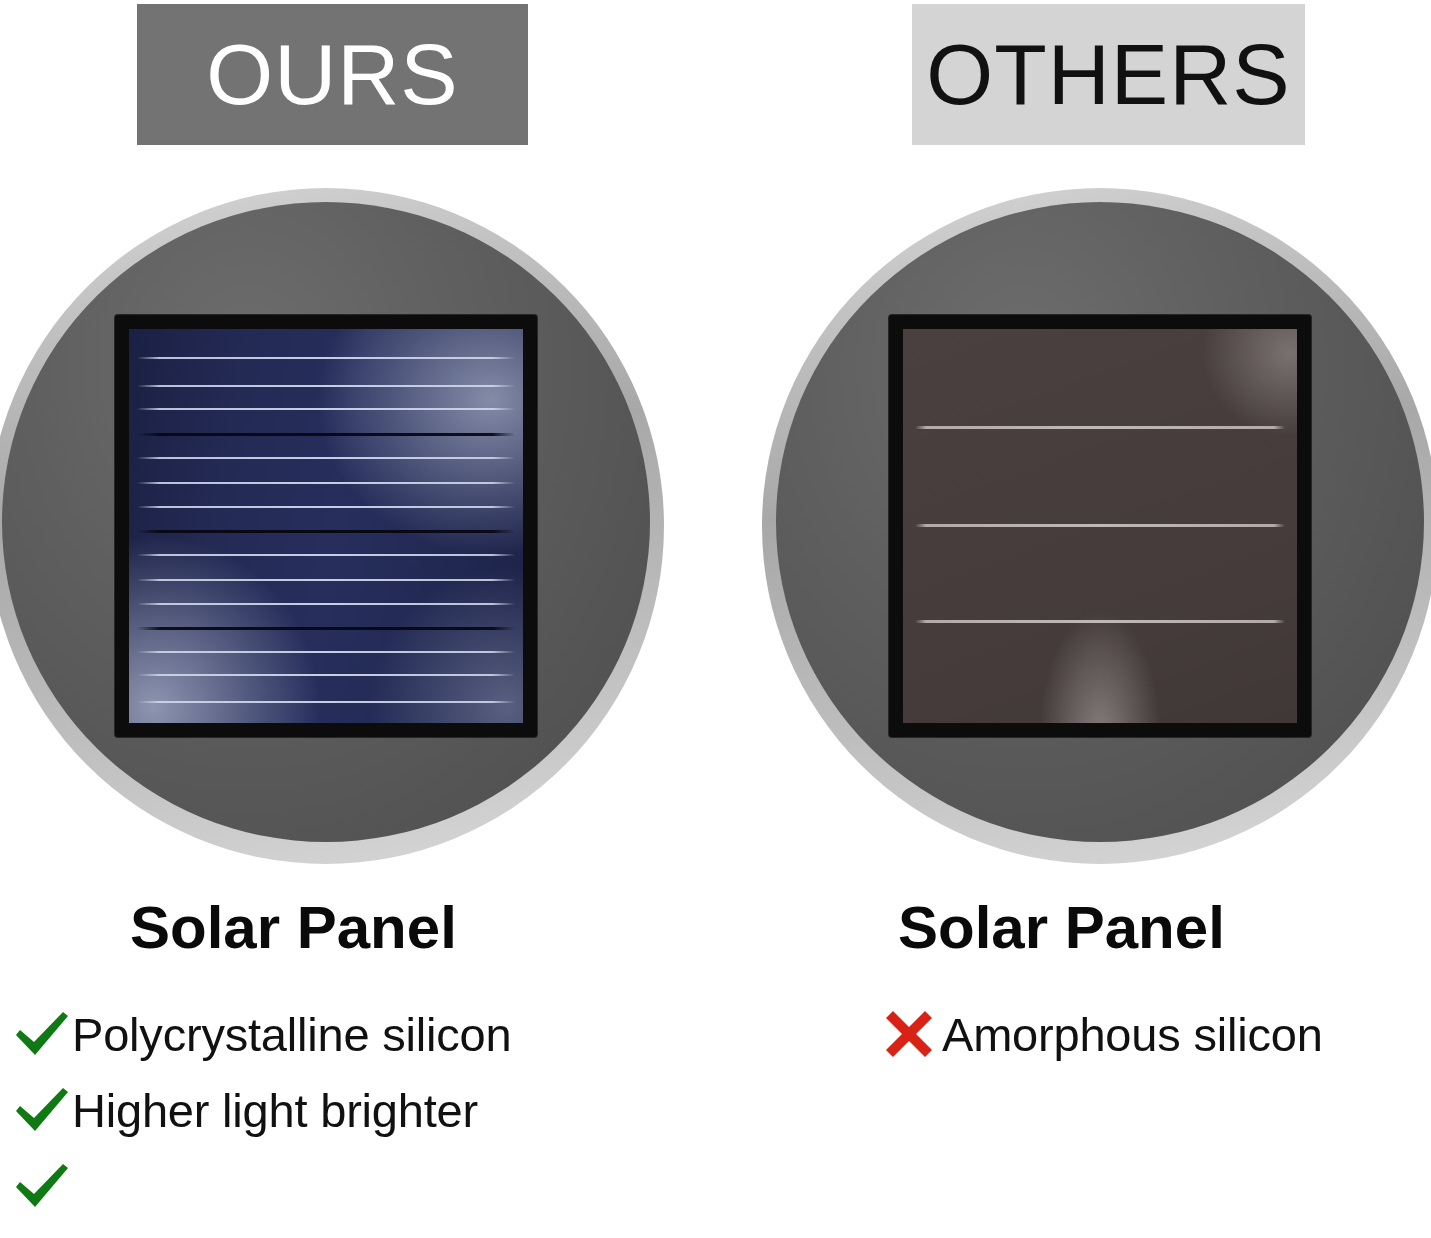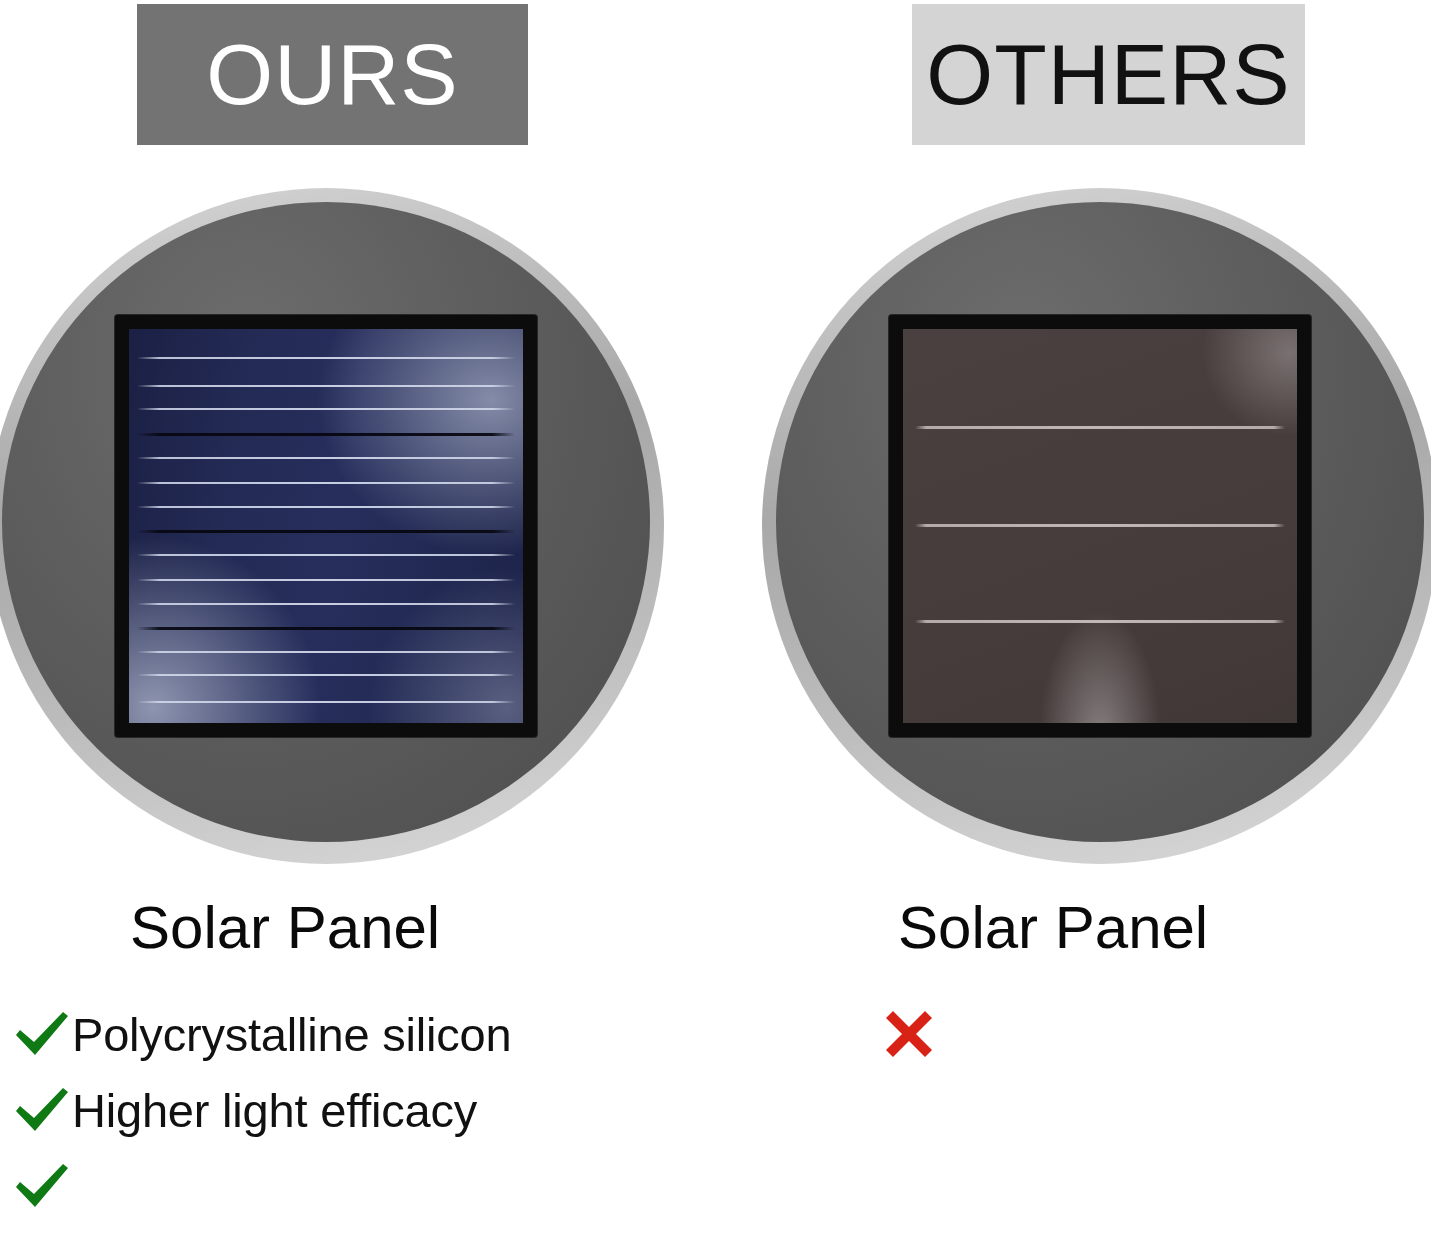--- a/index.html
+++ b/index.html
@@ -152,21 +152,21 @@
         rgba(186,176,176,0.95) 3%,
         rgba(192,183,183,1) 50%,
         rgba(186,176,176,0.95) 97%,
         rgba(255,255,255,0.0) 100%);
   }
 
   
   .caption {
     position: absolute;
     font-size: 60px;
-    font-weight: normal;
+    font-weight: bold;
     color: #0a0a0a;
     white-space: nowrap;
   }
   .caption-left  { left: 130px; top: 893px; }
   .caption-right { left: 898px; top: 893px; }
 
   
   .bullets {
     position: absolute;
     display: flex;
@@ -255,36 +255,37 @@
     </span>
     <span class="bullet-text">Polycrystalline silicon</span>
   </div>
 
   <div class="bullet-row">
     <span class="mark">
       <svg width="56" height="48" viewBox="0 0 56 48" aria-hidden="true">
         <path d="M2 25 L6 20 L20 32 L49 2 L54 6 L21 45 Z" fill="#0f7a14"></path>
       </svg>
     </span>
-    <span class="bullet-text">Higher light efficacy</span>
+    <span class="bullet-text">Higher light brighter</span>
   </div>
 
   <div class="bullet-row">
     <span class="mark">
       <svg width="56" height="48" viewBox="0 0 56 48" aria-hidden="true">
         <path d="M2 25 L6 20 L20 32 L49 2 L54 6 L21 45 Z" fill="#0f7a14"></path>
       </svg>
     </span>
   </div>
 
 </div>
 
 <div class="bullets bullets-right">
 
   <div class="bullet-row">
     <span class="mark">
       <svg width="50" height="50" viewBox="0 0 50 50" aria-hidden="true">
         <path d="M9 2 L25 18 L41 2 L48 9 L32 25 L48 41 L41 48 L25 32 L9 48 L2 41 L18 25 L2 9 Z" fill="#d72215"></path>
       </svg>
     </span>
+    <span class="bullet-text">Amorphous silicon</span>
   </div>
 
 </div>
 
 </body></html>

